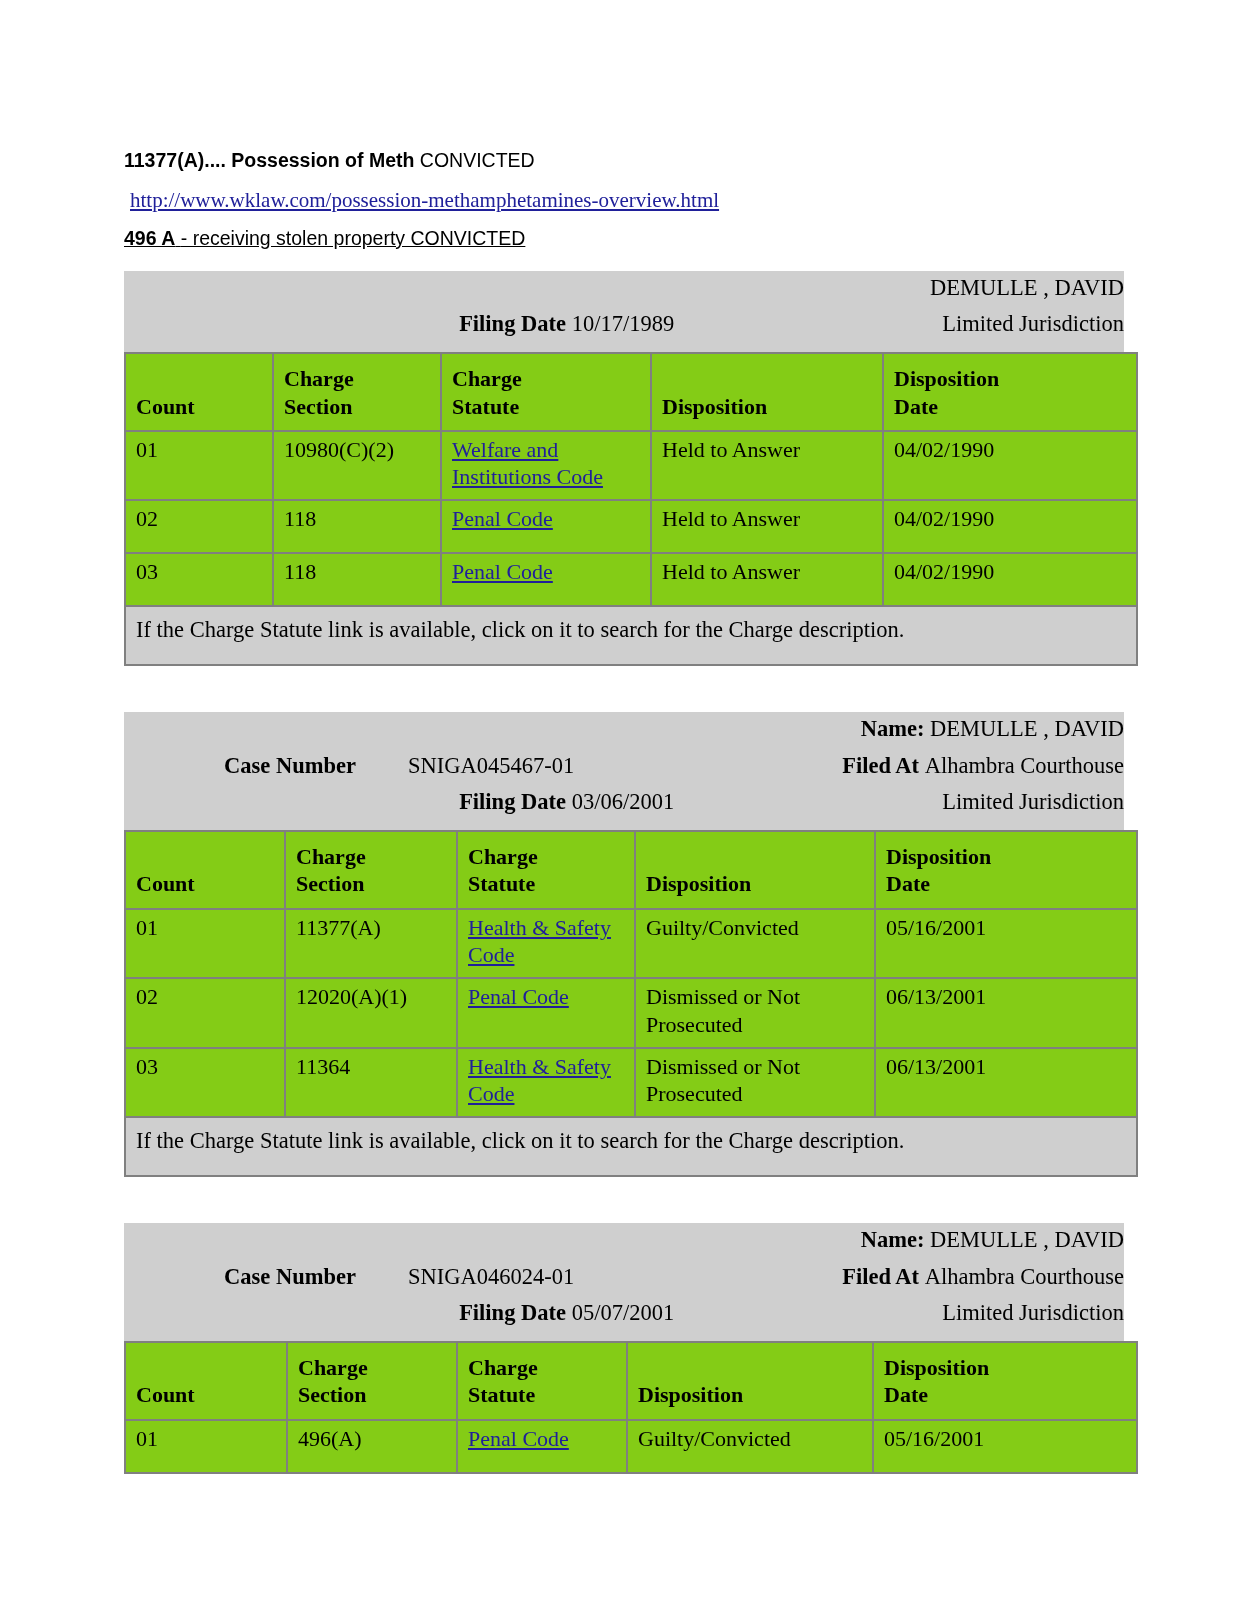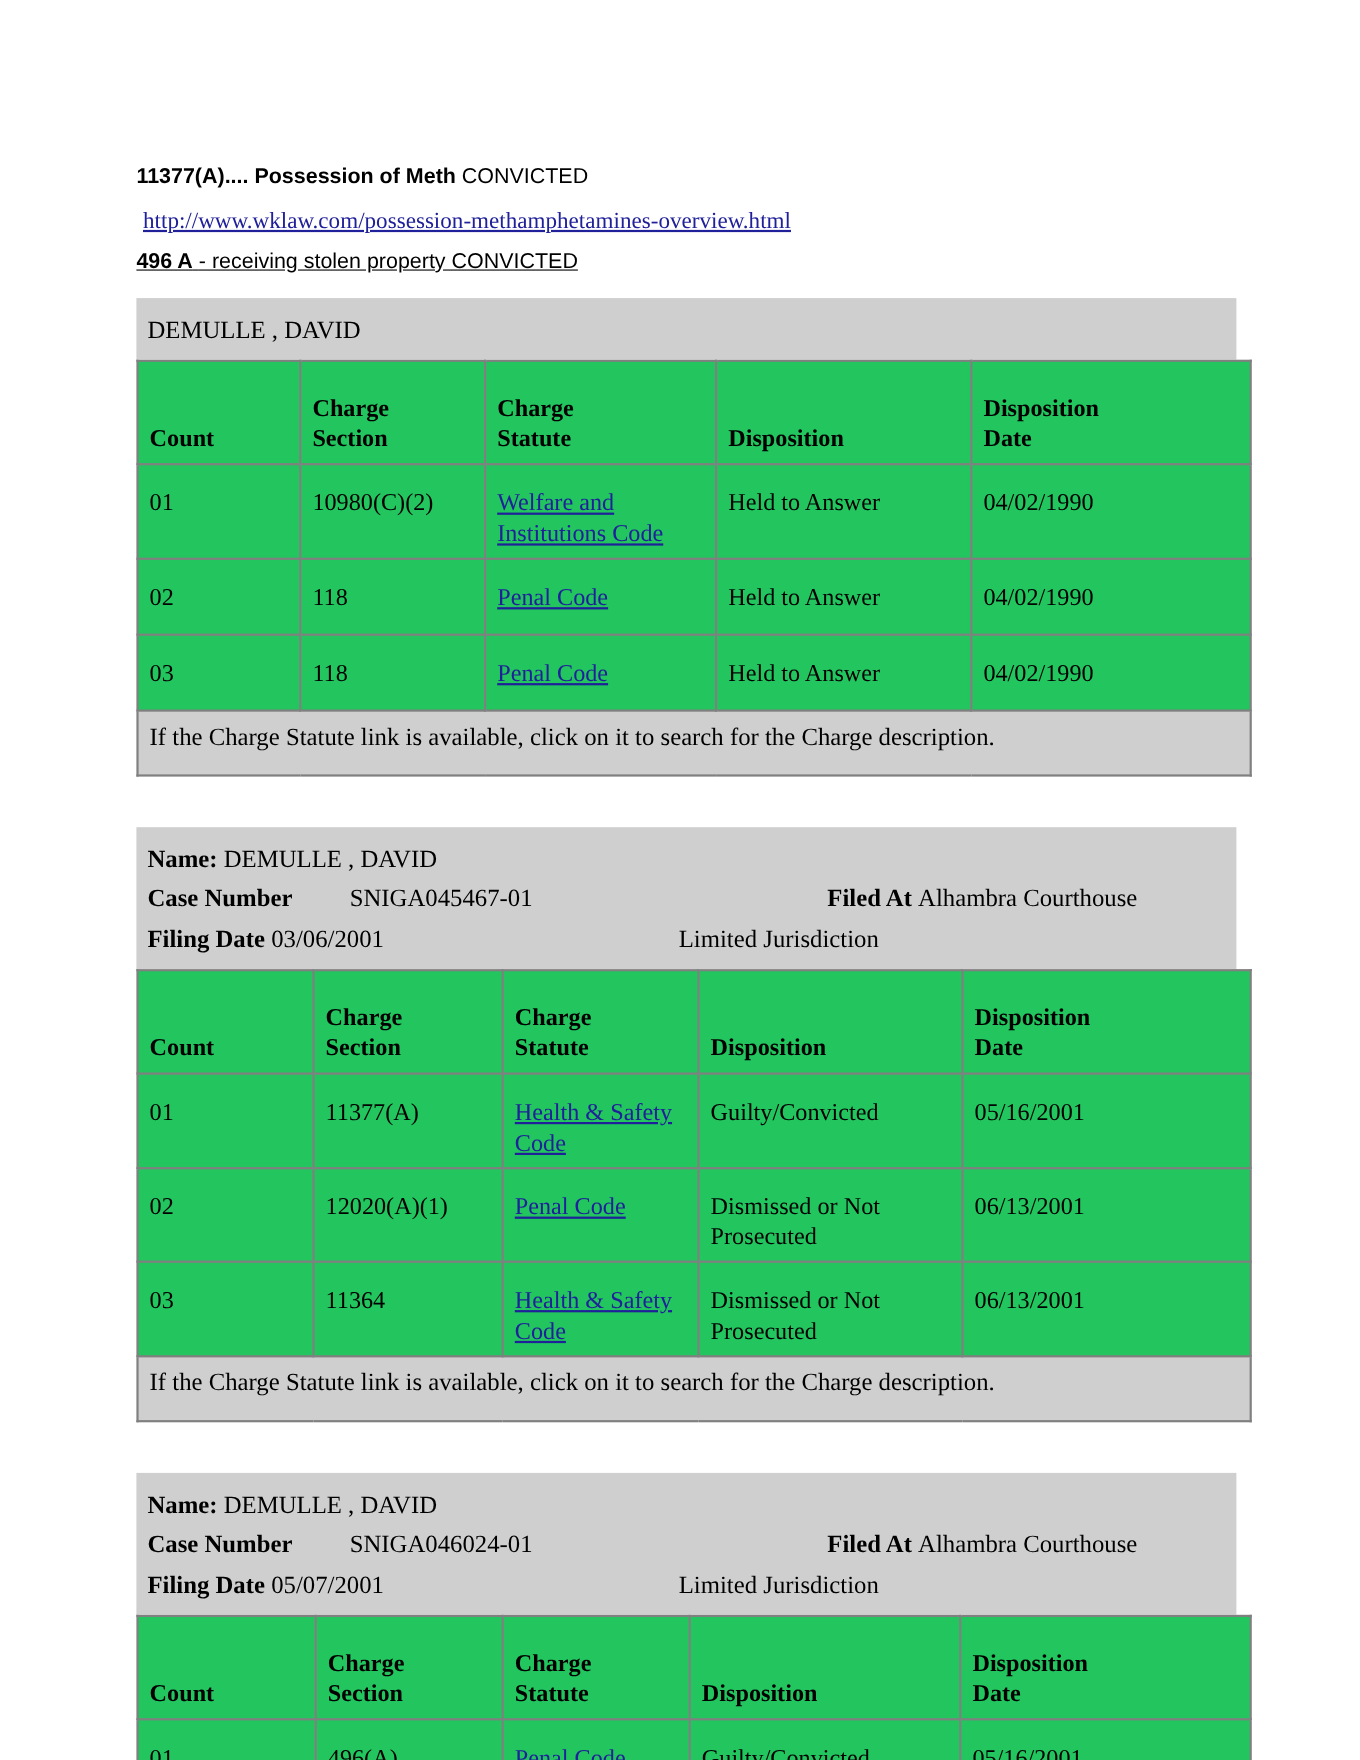--- a/index.html
+++ b/index.html
@@ -60,23 +60,24 @@
   .note.n4 {
     margin-bottom: 16px;
   }
 
   
   .case-block {
     margin-bottom: 46px;
   }
   .case-head {
     background: #cfcfcf;
-    padding: 14px 0 10px 10px;
+    padding: 2px 0 10px 10px;
     width: 1000px;
     box-sizing: border-box;
+    text-align: right;
   }
   .case-head-row {
     font-size: 22.5px;
     line-height: 1.0;
     padding: 4px 0 10px 0;
     white-space: nowrap;
   }
   .case-head-row:last-child { padding-bottom: 6px; }
   .lbl { font-weight: bold; }
   .gap-filedat-1 { display: inline-block; width: 52px; }
@@ -85,26 +86,26 @@
 
   
   table.charges {
     border-collapse: collapse;
     width: 1012px;
     table-layout: fixed;
     background: #ffffff;
   }
   table.charges td, table.charges th {
     border: 2px solid #808080;
-    padding: 20px 10px 9px 10px;
+    padding: 4px 10px 9px 10px;
     font-size: 22px;
     line-height: 1.24;
     vertical-align: top;
     text-align: left;
-    background: #22c55e;
+    background: #84cc16;
     font-weight: normal;
   }
   table.charges th {
     font-weight: bold;
     vertical-align: bottom;
     height: 62px;
     padding-bottom: 10px;
   }
   table.charges th.th-count,
   table.charges th.th-disp {
@@ -153,20 +154,21 @@
     <p class="note n1"><b>11377(A)....</b> <b>Possession of Meth</b> <span>CONVICTED</span></p>
 
     <p class="url-line"><a class="url-link" href="#">http://www.wklaw.com/possession-methamphetamines-overview.html</a></p>
 
     <p class="note n3"><b>496 A</b> <span>- receiving stolen property  CONVICTED</span></p>
 
 
     <div class="case-block">
       <div class="case-head">
         <div class="case-head-row"><span class="lbl"></span><span>DEMULLE , DAVID</span></div>
+        <div class="case-head-row"><span class="lbl">Filing Date</span>&nbsp;<span>10/17/1989</span><span class="gap-jur-2"></span><span>Limited Jurisdiction</span></div>
       </div>
 
       <table class="charges t1">
         <colgroup>
             <col class="c1">
             <col class="c2">
             <col class="c3">
             <col class="c4">
             <col class="c5">
           </colgroup>

